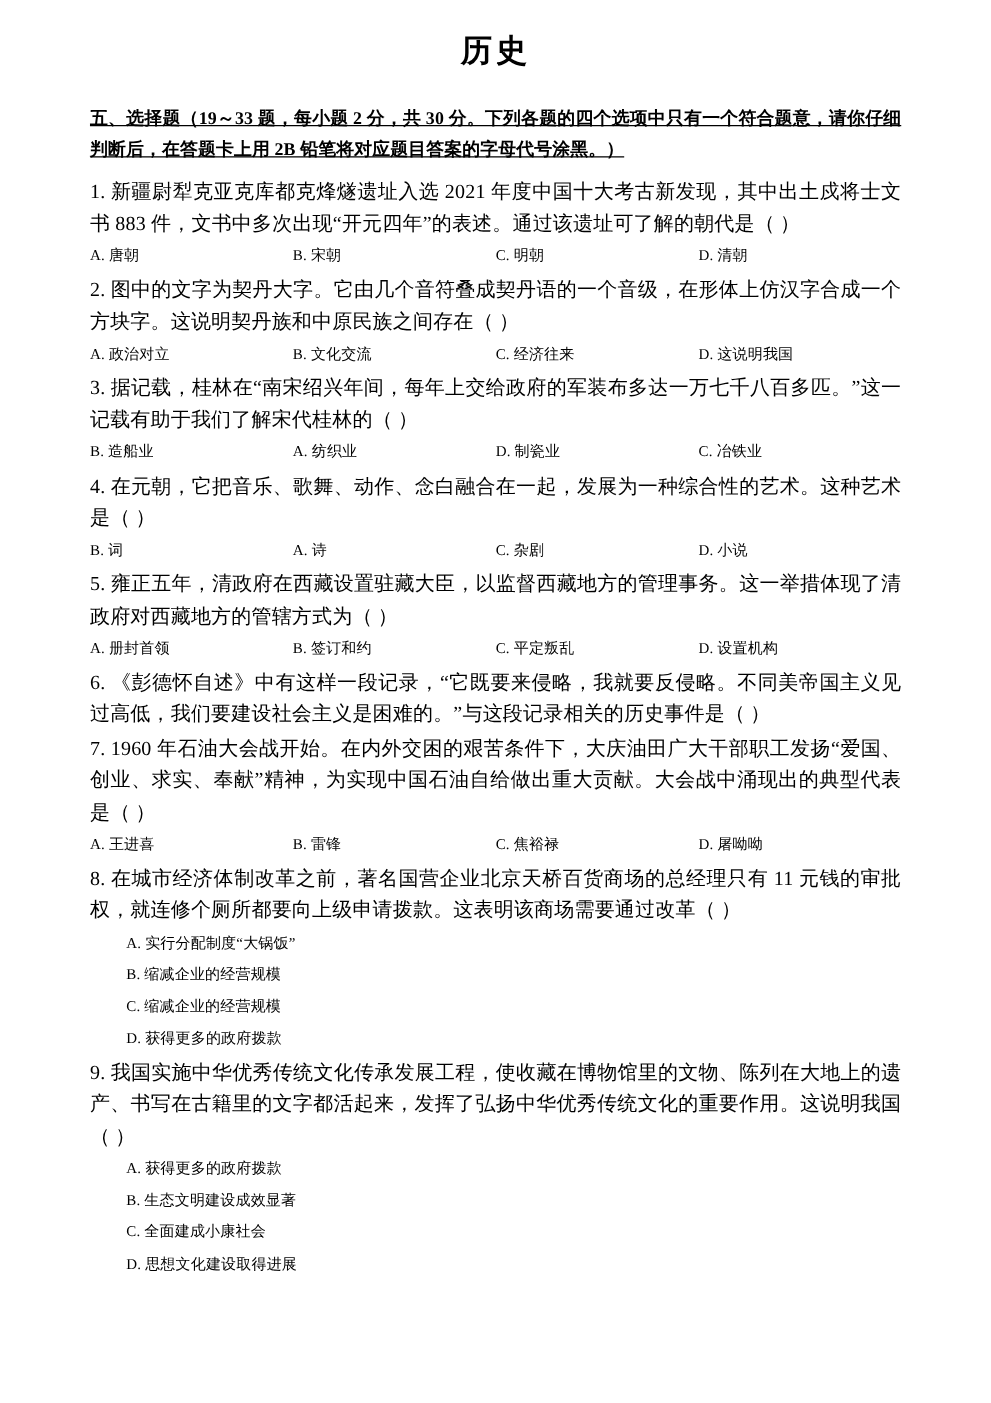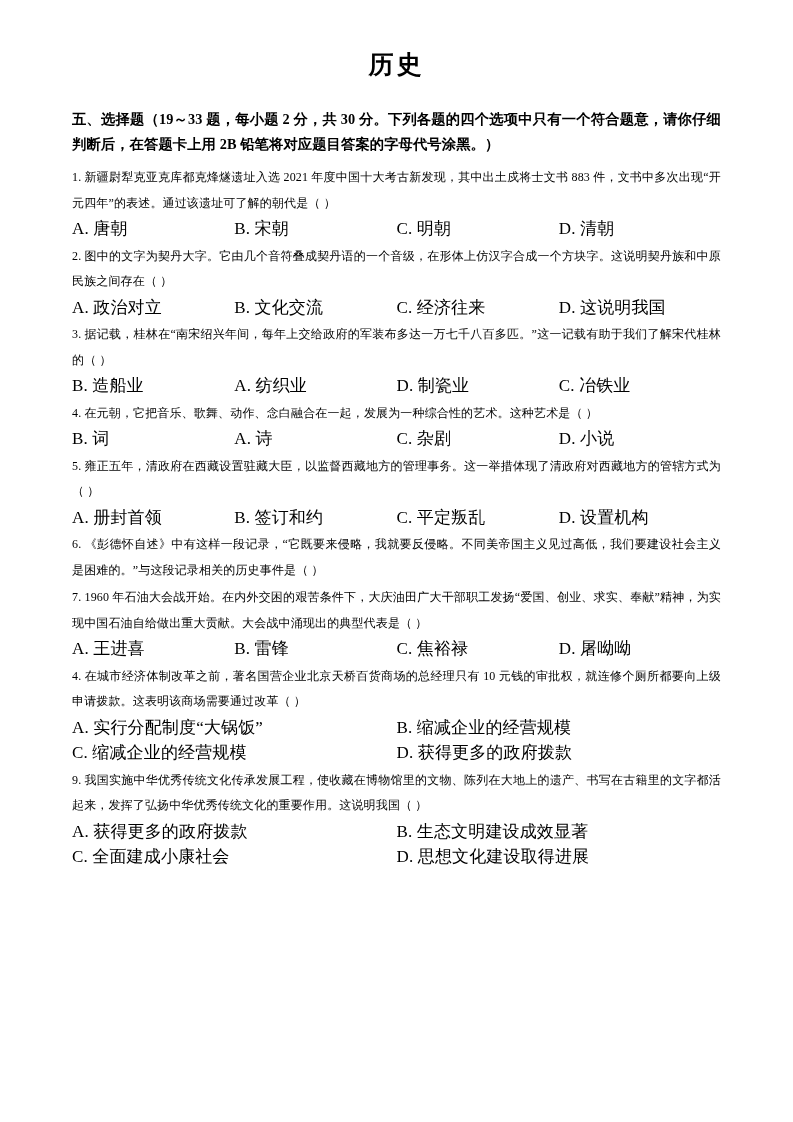--- a/index.html
+++ b/index.html
@@ -20,57 +20,59 @@
     width: 793px;
     height: 1122px;
     box-sizing: border-box;
     padding: 0 72px;
   }
   .doc-title {
     text-align: center;
     font-size: 25px;
     font-weight: bold;
     letter-spacing: 3px;
-    margin-top: 48px;
+    margin-top: 24px;
     margin-bottom: 26px;
     font-family: "Liberation Serif", "DejaVu Serif", serif;
   }
   .section-head {
     font-size: 14.3px;
     font-weight: bold;
     line-height: 25px;
     text-align: justify;
     letter-spacing: 0.1px;
     margin-bottom: 8px;
+    text-decoration: underline;
   }
   .q {
     margin-bottom: 2px;
   }
   .q-stem {
-    font-size: 12px;
+    font-size: 16px;
     line-height: 25.5px;
     text-align: justify;
     letter-spacing: 0.15px;
   }
   .opts {
     display: flex;
-    font-size: 17px;
+    font-size: 12px;
     line-height: 25.5px;
     letter-spacing: 0.15px;
   }
   .opts.cols4 > div {
     width: 25%;
     box-sizing: border-box;
   }
   .opts.cols2 {
     flex-wrap: wrap;
   }
   .opts.cols2 > div {
     width: 50%;
     box-sizing: border-box;
+    margin-left: 29px;
   }
   .opt-label {
     font-family: "Liberation Serif", "DejaVu Serif", serif;
   }
 </style>
 </head>
 <body>
 
 <div class="page">
 
@@ -136,21 +138,21 @@
     <div class="q-stem">7. 1960 年石油大会战开始。在内外交困的艰苦条件下，大庆油田广大干部职工发扬“爱国、创业、求实、奉献”精神，为实现中国石油自给做出重大贡献。大会战中涌现出的典型代表是（    ）</div>
     <div class="opts cols4">
       <div><span class="opt-label">A.</span>&nbsp;<span>王进喜</span></div>
       <div><span class="opt-label">B.</span>&nbsp;<span>雷锋</span></div>
       <div><span class="opt-label">C.</span>&nbsp;<span>焦裕禄</span></div>
       <div><span class="opt-label">D.</span>&nbsp;<span>屠呦呦</span></div>
     </div>
   </div>
 
   <div class="q">
-    <div class="q-stem">4. 在城市经济体制改革之前，著名国营企业北京天桥百货商场的总经理只有 10 元钱的审批权，就连修个厕所都要向上级申请拨款。这表明该商场需要通过改革（    ）</div>
+    <div class="q-stem">8. 在城市经济体制改革之前，著名国营企业北京天桥百货商场的总经理只有 11 元钱的审批权，就连修个厕所都要向上级申请拨款。这表明该商场需要通过改革（    ）</div>
     <div class="opts cols2">
       <div><span class="opt-label">A.</span>&nbsp;<span>实行分配制度“大锅饭”</span></div>
       <div><span class="opt-label">B.</span>&nbsp;<span>缩减企业的经营规模</span></div>
       <div><span class="opt-label">C.</span>&nbsp;<span>缩减企业的经营规模</span></div>
       <div><span class="opt-label">D.</span>&nbsp;<span>获得更多的政府拨款</span></div>
     </div>
   </div>
 
   <div class="q">
     <div class="q-stem">9. 我国实施中华优秀传统文化传承发展工程，使收藏在博物馆里的文物、陈列在大地上的遗产、书写在古籍里的文字都活起来，发挥了弘扬中华优秀传统文化的重要作用。这说明我国（    ）</div>

